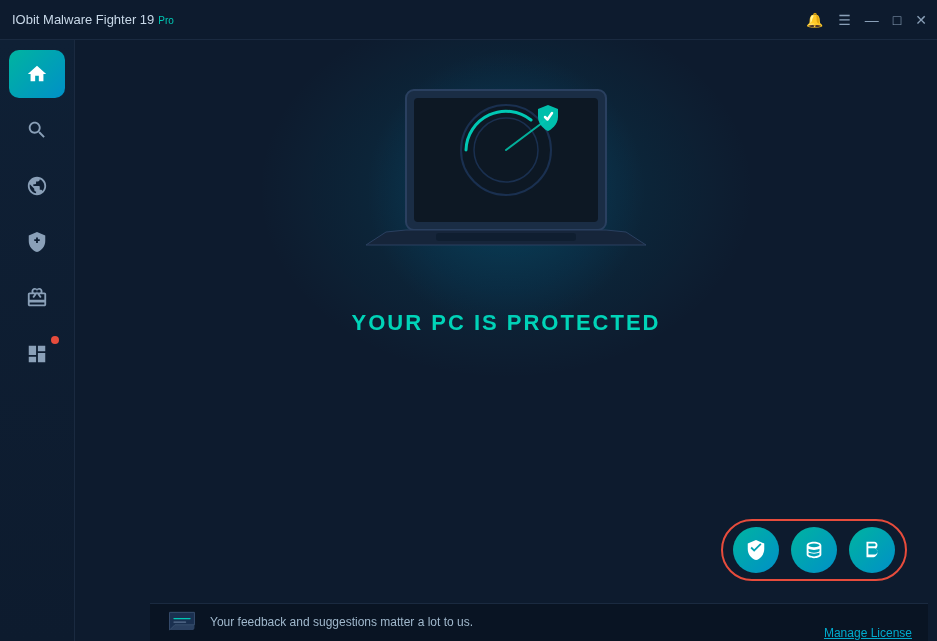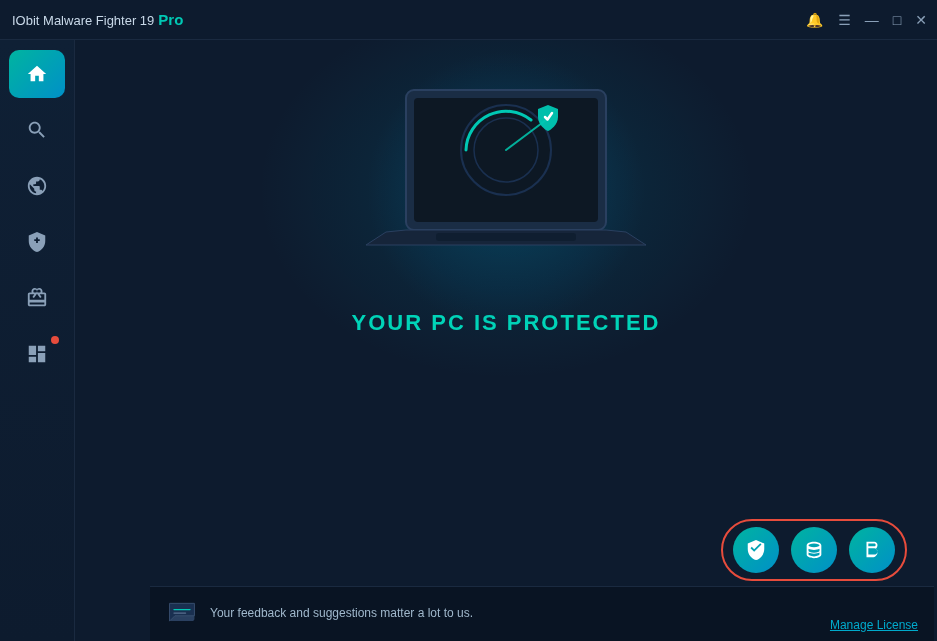--- a/index.html
+++ b/index.html
@@ -25,22 +25,22 @@
     }
 
     .titlebar-title {
       font-size: 13px;
       color: #c8d8e8;
       font-weight: 400;
     }
 
     .titlebar-title span.pro {
       color: #00c8b4;
-      font-size: 15px;
-      font-weight: 700;
+      font-size: 10px;
+      font-weight: 400;
       margin-left: 4px;
       margin-top: 32px;
     }
 
     .titlebar-controls {
       position: absolute;
       right: 10px;
       top: 50%;
       transform: translateY(-50%);
       display: flex;
@@ -223,22 +223,22 @@
       width: 22px;
       height: 22px;
       fill: #fff;
     }
 
     
     .footer {
       position: absolute;
       bottom: 0;
       left: 75px;
-      right: 3px;
-      height: 55px;
+      right: 9px;
+      height: 38px;
       background: rgba(10,20,35,0.95);
       border-top: 1px solid #1a2a40;
       display: flex;
       align-items: center;
       padding: 0 16px;
       gap: 12px;
     }
 
     .footer-icon {
       width: 32px;

